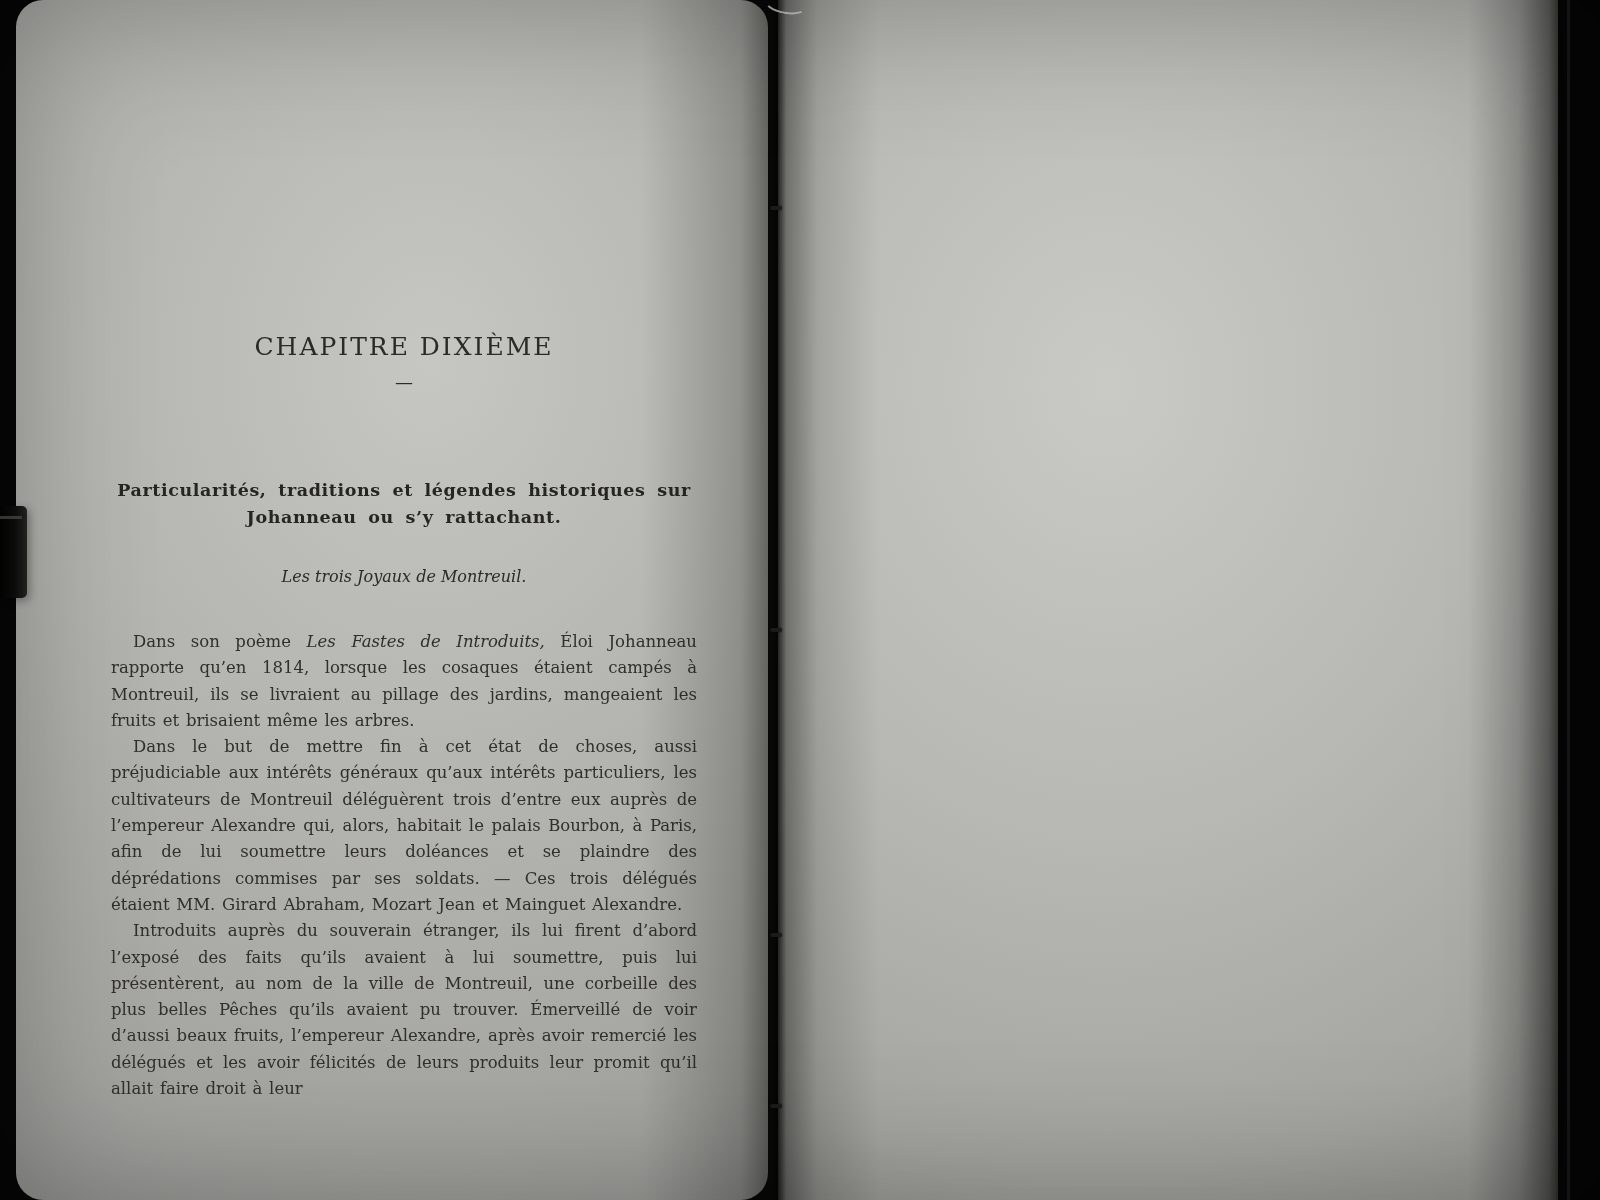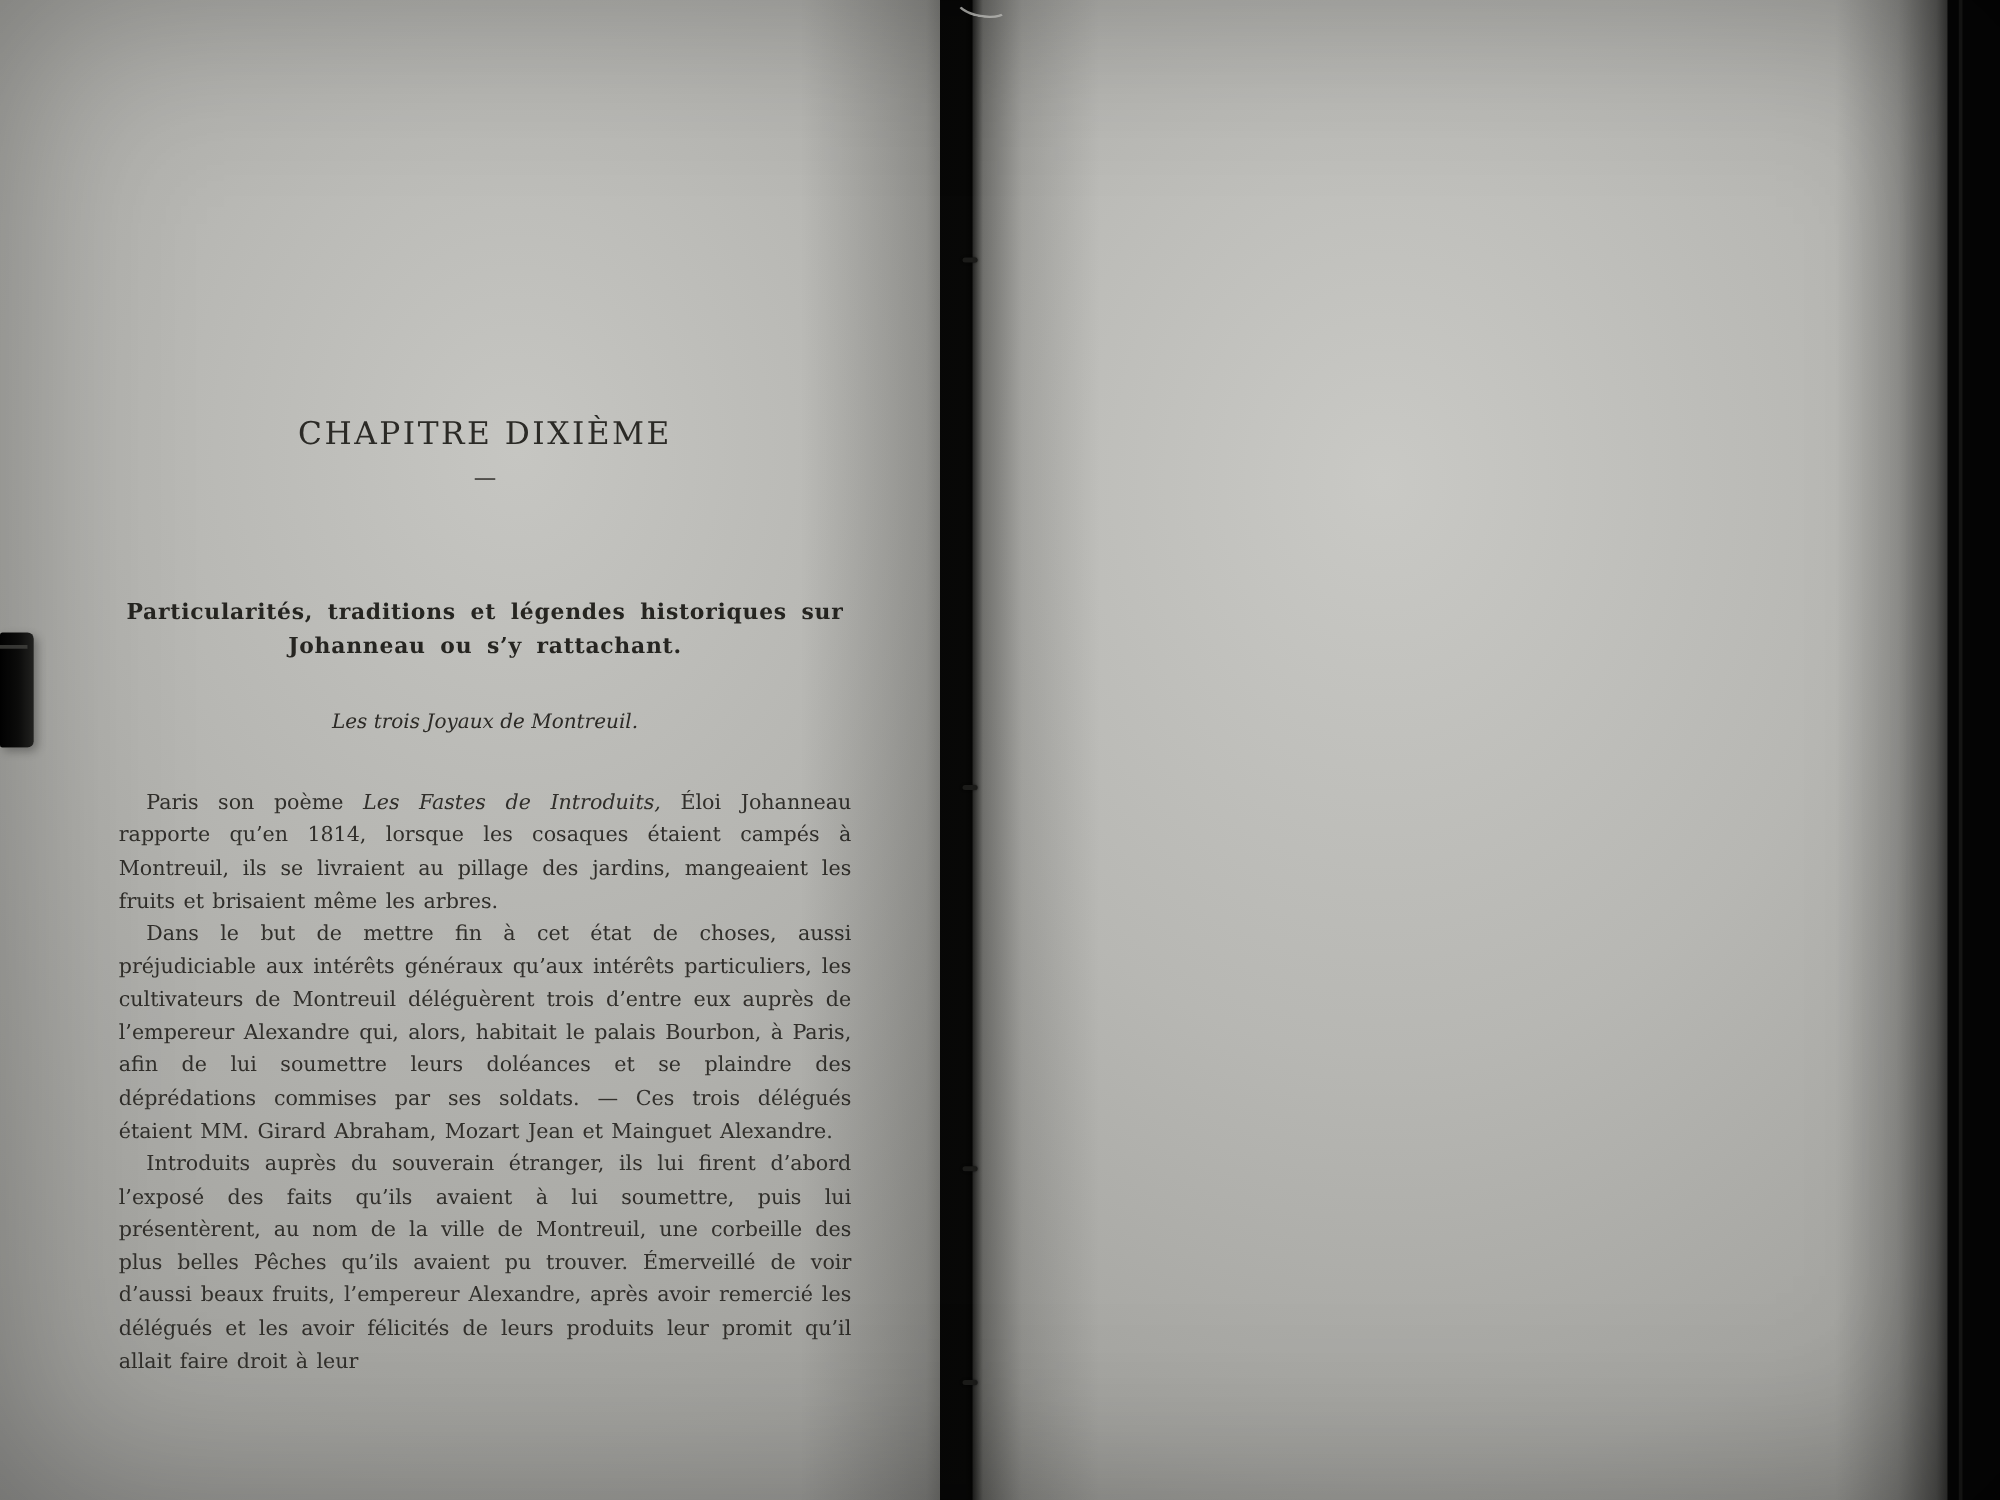--- a/index.html
+++ b/index.html
@@ -3,23 +3,24 @@
 <meta charset="utf-8">
 <style>
   html,body { margin:0; padding:0; background:#060606; }
   .photo {
     position:relative; width:1600px; height:1200px; overflow:hidden;
     background:#060606;
     font-family:"DejaVu Serif","Liberation Serif",serif;
   }
   
   .page-left {
-    position:absolute; left:0; top:0; width:752px; height:1200px;
+    position:absolute; left:16px; top:0; width:752px; height:1200px;
     background:radial-gradient(ellipse 120% 90% at 55% 30%,
       #c6c6c2 0%, #b4b4b0 40%, #a3a39f 75%, #929290 100%);
+    border-radius:27px;
   }
   .page-right {
     position:absolute; left:778px; top:0; width:782px; height:1200px;
     background:radial-gradient(ellipse 110% 85% at 42% 32%,
       #c9c9c5 0%, #b7b7b3 45%, #a5a5a1 78%, #8f8f8b 100%);
   }
   
   .gutter {
     position:absolute; left:640px; top:0; width:240px; height:1200px; pointer-events:none;
     background:linear-gradient(to right,
@@ -97,21 +98,21 @@
 
   <section class="page page-left">
     <div class="chapter-title txt">CHAPITRE DIXIÈME</div>
     <div class="chapter-rule txt">—</div>
     <div class="section-heading txt">
       <div>Particularités, traditions et légendes historiques sur</div>
       <div>Johanneau ou s’y rattachant.</div>
     </div>
     <div class="subtitle txt">Les trois Joyaux de Montreuil.</div>
     <div class="body-text body-left txt">
-        <p><span>Paris son poème </span><i>Les Fastes de Introduits,</i><span> Éloi Johanneau rapporte qu’en 1814, lorsque les cosaques étaient campés à Montreuil, ils se livraient au pillage des jardins, mangeaient les fruits et brisaient même les arbres.</span></p>
+        <p><span>Dans son poème </span><i>Les Fastes de Introduits,</i><span> Éloi Johanneau rapporte qu’en 1814, lorsque les cosaques étaient campés à Montreuil, ils se livraient au pillage des jardins, mangeaient les fruits et brisaient même les arbres.</span></p>
         <p><span>Dans le but de mettre fin à cet état de choses, aussi préjudiciable aux intérêts généraux qu’aux intérêts particuliers, les cultivateurs de Montreuil déléguèrent trois d’entre eux auprès de l’empereur Alexandre qui, alors, habitait le palais Bourbon, à Paris, afin de lui soumettre leurs doléances et se plaindre des déprédations commises par ses soldats. — Ces trois délégués étaient MM. Girard Abraham, Mozart Jean et Mainguet Alexandre.</span></p>
         <p><span>Introduits auprès du souverain étranger, ils lui firent d’abord l’exposé des faits qu’ils avaient à lui soumettre, puis lui présentèrent, au nom de la ville de Montreuil, une corbeille des plus belles Pêches qu’ils avaient pu trouver. Émerveillé de voir d’aussi beaux fruits, l’empereur Alexandre, après avoir remercié les délégués et les avoir félicités de leurs produits leur promit qu’il allait faire droit à leur</span></p>
       </div>
   </section>
 
   <section class="page page-right">
     
     
   </section>
 

